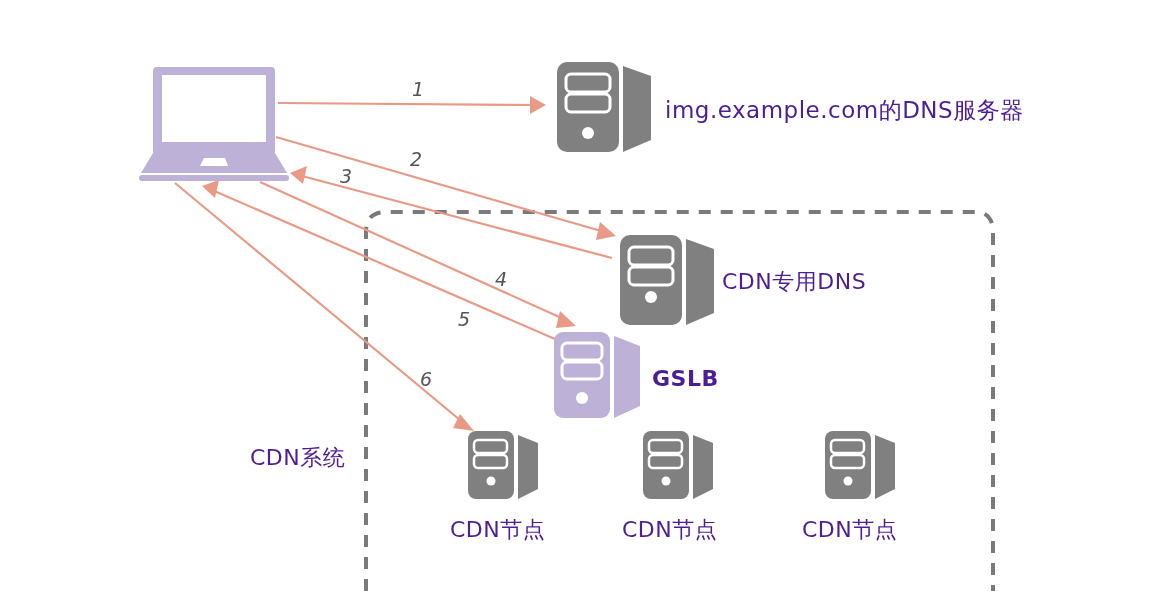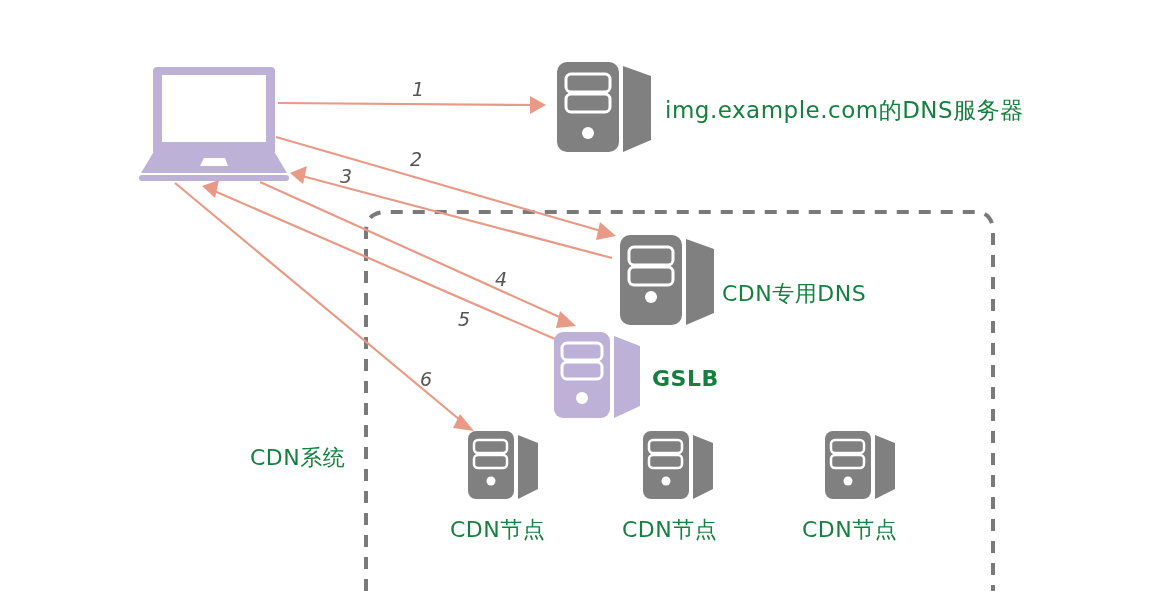--- a/index.html
+++ b/index.html
@@ -1,19 +1,19 @@
 <!DOCTYPE html>
 <html><head>
 <meta charset="utf-8">
 <style>
   html, body { margin:0; padding:0; background:#ffffff; }
   body { width:1158px; height:591px; position:relative; overflow:hidden;
          font-family:"DejaVu Sans", sans-serif; }
   #diagram { position:absolute; left:0; top:0; }
-  .lbl { position:absolute; color:#15803d; font-family:"DejaVu Sans", sans-serif;
+  .lbl { position:absolute; color:#4c1d95; font-family:"DejaVu Sans", sans-serif;
          font-size:22px; white-space:nowrap; letter-spacing:0.5px; }
   .num { position:absolute; color:#555; font-family:"DejaVu Sans", sans-serif;
          font-size:19px; font-style:italic; }
 </style>
 </head>
 <body>
 
 <svg id="diagram" width="1158" height="591" viewBox="0 0 1158 591">
   <defs>
     <g id="srv">
@@ -95,18 +95,18 @@
 </svg>
 
 <div class="num" style="left:412px;top:78px;">1</div>
 <div class="num" style="left:410px;top:148px;">2</div>
 <div class="num" style="left:340px;top:165px;">3</div>
 <div class="num" style="left:495px;top:268px;">4</div>
 <div class="num" style="left:458px;top:308px;">5</div>
 <div class="num" style="left:420px;top:368px;">6</div>
 
 <div class="lbl" style="left:665px;top:95px;font-size:23px;">img.example.com的DNS服务器</div>
-<div class="lbl" style="left:722px;top:279px;">CDN专用DNS</div>
+<div class="lbl" style="left:722px;top:267px;">CDN专用DNS</div>
 <div class="lbl" style="left:652px;top:366px;font-weight:bold;">GSLB</div>
 <div class="lbl" style="left:250px;top:443px;">CDN系统</div>
 <div class="lbl" style="left:450px;top:515px;">CDN节点</div>
 <div class="lbl" style="left:622px;top:515px;">CDN节点</div>
 <div class="lbl" style="left:802px;top:515px;">CDN节点</div>
 
 </body></html>

